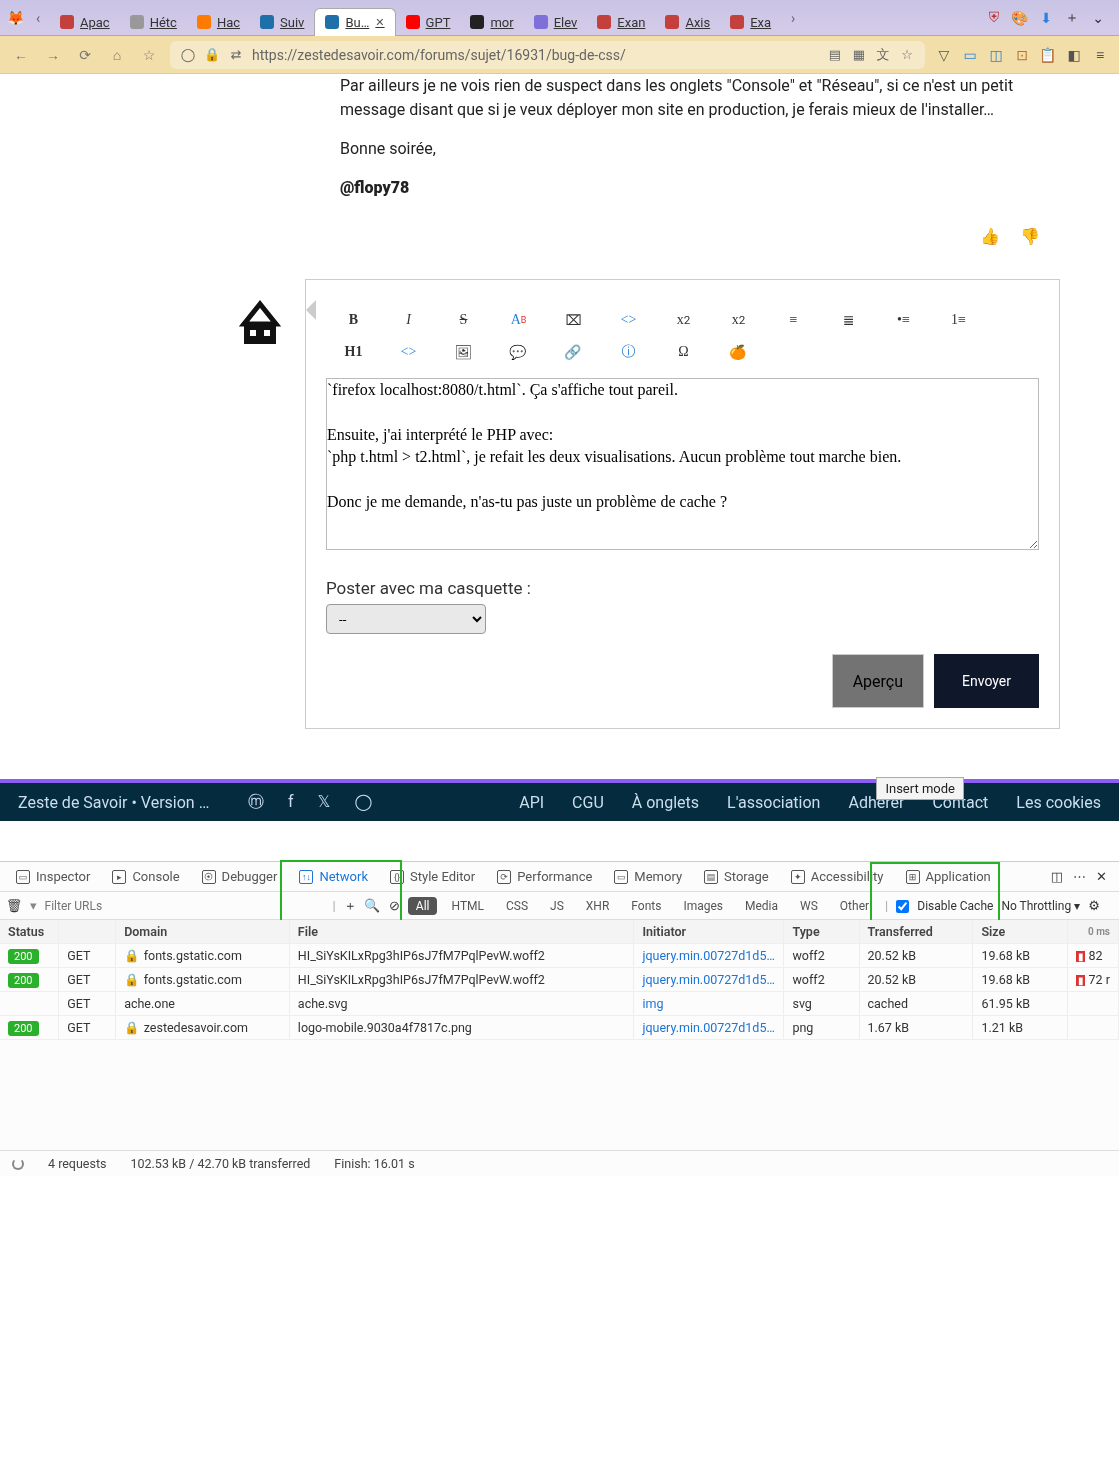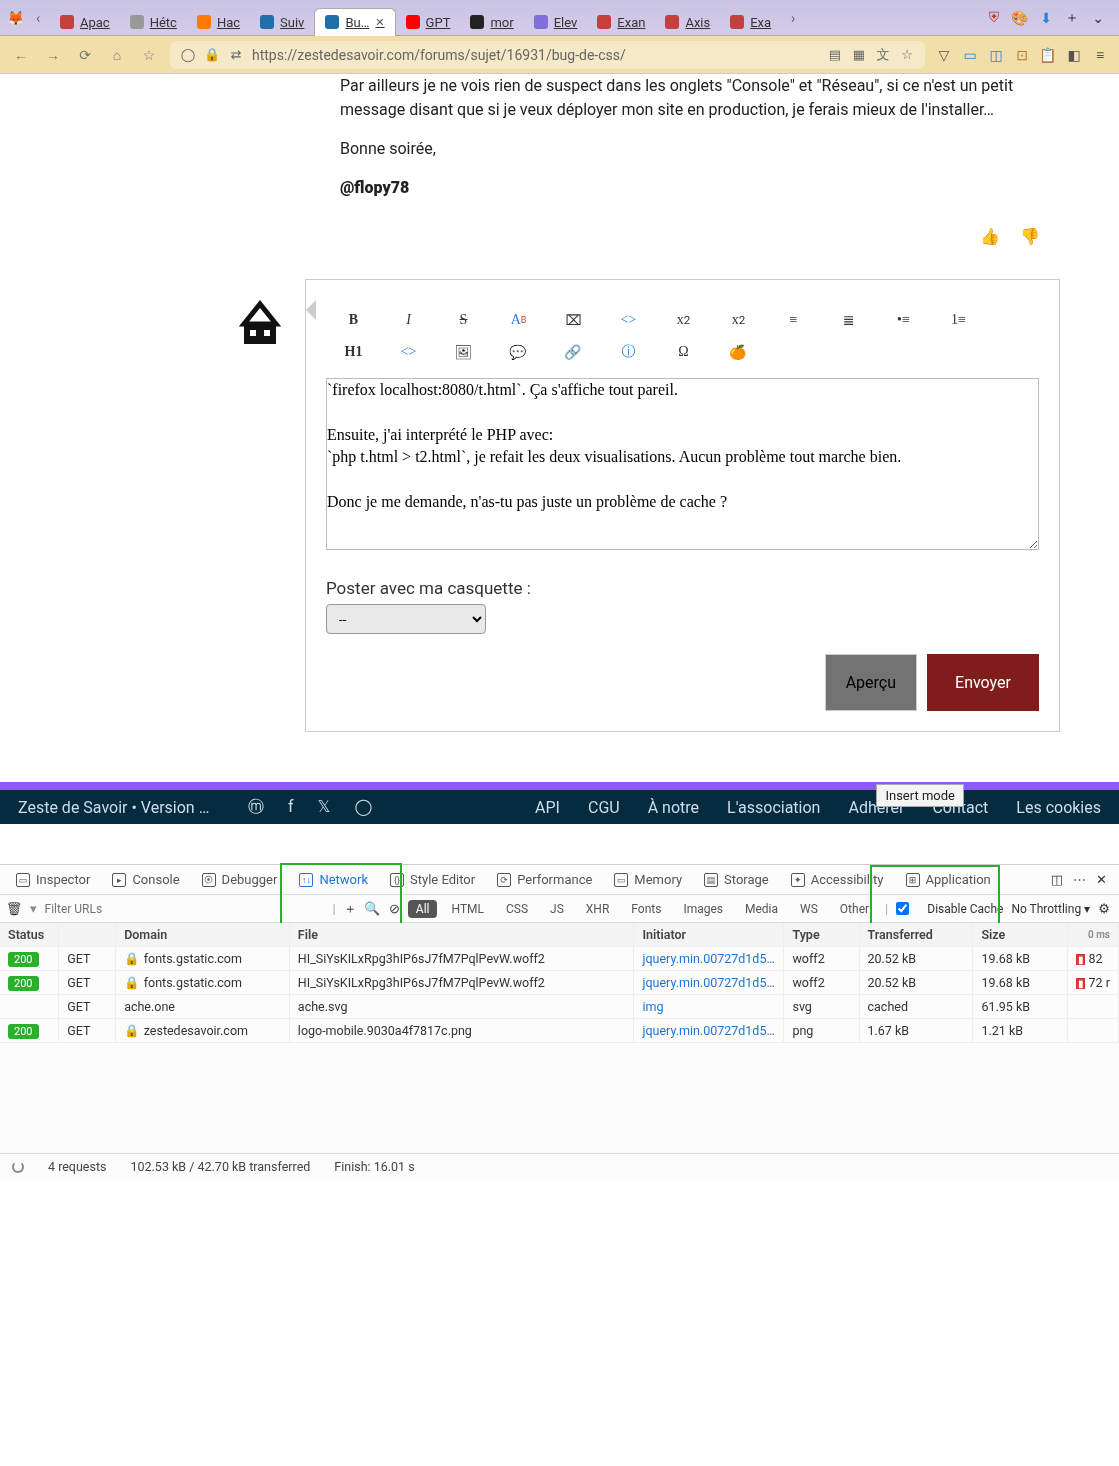--- a/index.html
+++ b/index.html
@@ -41,43 +41,43 @@
     .toolbar { display:flex; flex-wrap:wrap; gap:0; padding:4px 0 10px 0;}
     .toolbar .tb { width:55px; height:32px; display:flex; align-items:center; justify-content:center; font-size:14px; font-family:serif; color:#333; cursor:pointer;}
     .toolbar .tb.bold { font-weight:bold;}
     .toolbar .tb.italic { font-style:italic;}
     .toolbar .tb.strike { text-decoration:line-through;}
     textarea.editor { width:100%; height:172px; resize:both; border:1px solid #bbb; font-family:Liberation Serif, serif; font-size:16px; line-height:1.4; text-decoration-skip-ink:none;}
     .casquette { margin:25px 0 10px 0; font-size:17px;}
     select.casq { width:160px; height:30px; background:#e9e9e9; border:1px solid #999; border-radius:4px; margin-top:6px; padding:0 8px;}
     .reply-btns { display:flex; justify-content:flex-end; gap:10px; margin-top:20px;}
     .btn-preview { background:#737373; border:1px solid #ccc; padding:12px 20px; font-size:16px; cursor:pointer;}
-    .btn-send { background:#7f1d1d; color:#fff; border:none; padding:19px 28px; font-size:16px; cursor:pointer;}
-
-    .footer { background:#042b3e; color:#cde; display:flex; align-items:center; height:42px; padding:0 18px; gap:30px; font-size:16px; margin-top:50px; border-top:8px solid #8b5cf6; position:relative;}
+    .btn-send { background:#0f172a; color:#fff; border:none; padding:19px 28px; font-size:14px; cursor:pointer;}
+
+    .footer { background:#042b3e; color:#cde; display:flex; align-items:center; height:42px; padding:0 18px; gap:30px; font-size:16px; margin-top:50px; border-top:4px solid #8b5cf6; position:relative;}
     .footer .left { white-space:nowrap; overflow:hidden; text-overflow:ellipsis; width:200px;}
     .footer .social { display:flex; gap:24px; font-size:16px;}
     .footer .links { margin-left:auto; display:flex; gap:28px;}
     .footer .links span { cursor:pointer;} 
     .mode-tip { position:absolute; background:#f4f4f4; border:1px solid #aaa; padding:3px 8px; font-size:13px; right:150px; margin-top:-4px;}
 
     
     .devtools { border-top:1px solid #ccc; font-size:13px; background:#fcfcfc;}
     .dt-tabs { display:flex; align-items:center; border-bottom:1px solid #ddd; height:30px; padding:0 6px; gap:2px;}
     .dt-tab { display:flex; align-items:center; gap:6px; padding:0 10px; height:100%; color:#555; cursor:pointer;}
     .dt-tab.active { color:#1c75d7;}
     .dt-tab .di { width:14px; height:14px; border:1px solid currentColor; border-radius:2px; font-size:9px; display:flex; align-items:center; justify-content:center;}
     .dt-right { margin-left:auto; display:flex; gap:10px; align-items:center; padding-right:6px;}
     .dt-filter { display:flex; align-items:center; border-bottom:1px solid #ddd; height:28px; padding:0 6px; gap:8px;}
     .dt-filter .trash { width:16px; text-align:center;}
     .dt-filter input.f { border:none; background:transparent; outline:none; width:280px; font-size:12px; color:#888;}
     .dt-filter .chips { display:flex; gap:6px; font-size:12px; color:#555;}
     .dt-filter .chip { padding:2px 8px; border-radius:4px; cursor:pointer;}
     .dt-filter .chip.sel { background:#555; color:#fff;}
-    .dt-filter .disable { display:flex; align-items:center; gap:18px; font-size:12px;}
+    .dt-filter .disable { display:flex; align-items:flex-end; gap:8px; font-size:12px;}
     .dt-filter .throttle { font-size:12px;}
     table.net { width:100%; border-collapse:collapse; font-size:12.5px;}
     table.net th, table.net td { text-align:left; padding:4px 8px; border-bottom:1px solid #eee; border-right:1px solid #eee; white-space:nowrap;}
     table.net th { background:#f4f4f4; font-weight:600; color:#444;}
     td.status { width:60px;}
     .badge200 { background:#2bb02b; color:#fff; border-radius:3px; padding:1px 6px; font-size:11px;}
     td.initiator { color:#1c75d7; overflow:hidden; text-overflow:ellipsis; max-width:150px;}
     td.wf { text-align:right; padding-right:2px;}
     td .lock { color:#888; margin-right:4px;}
     .dt-status { border-top:1px solid #ddd; height:26px; display:flex; align-items:center; gap:24px; padding:0 12px; font-size:12.5px; color:#444;}
@@ -243,21 +243,21 @@
     <span class="left">Zeste de Savoir • Version …</span>
     <div class="social">
       <span>ⓜ</span>
       <span>f</span>
       <span>𝕏</span>
       <span>◯</span>
     </div>
     <div class="links" id="footer-links">
         <span>API</span>
         <span>CGU</span>
-        <span>À notre</span>
+        <span>À onglets</span>
         <span>L'association</span>
         <span>Adhérer</span>
         <span>Contact</span>
         <span>Les cookies</span>
       </div>
     <div class="mode-tip" style="position:absolute; right:155px; top:-2px; color:#222">Insert mode</div>
   </div>
 </div>
 
 <div class="devtools" style="position:relative">

